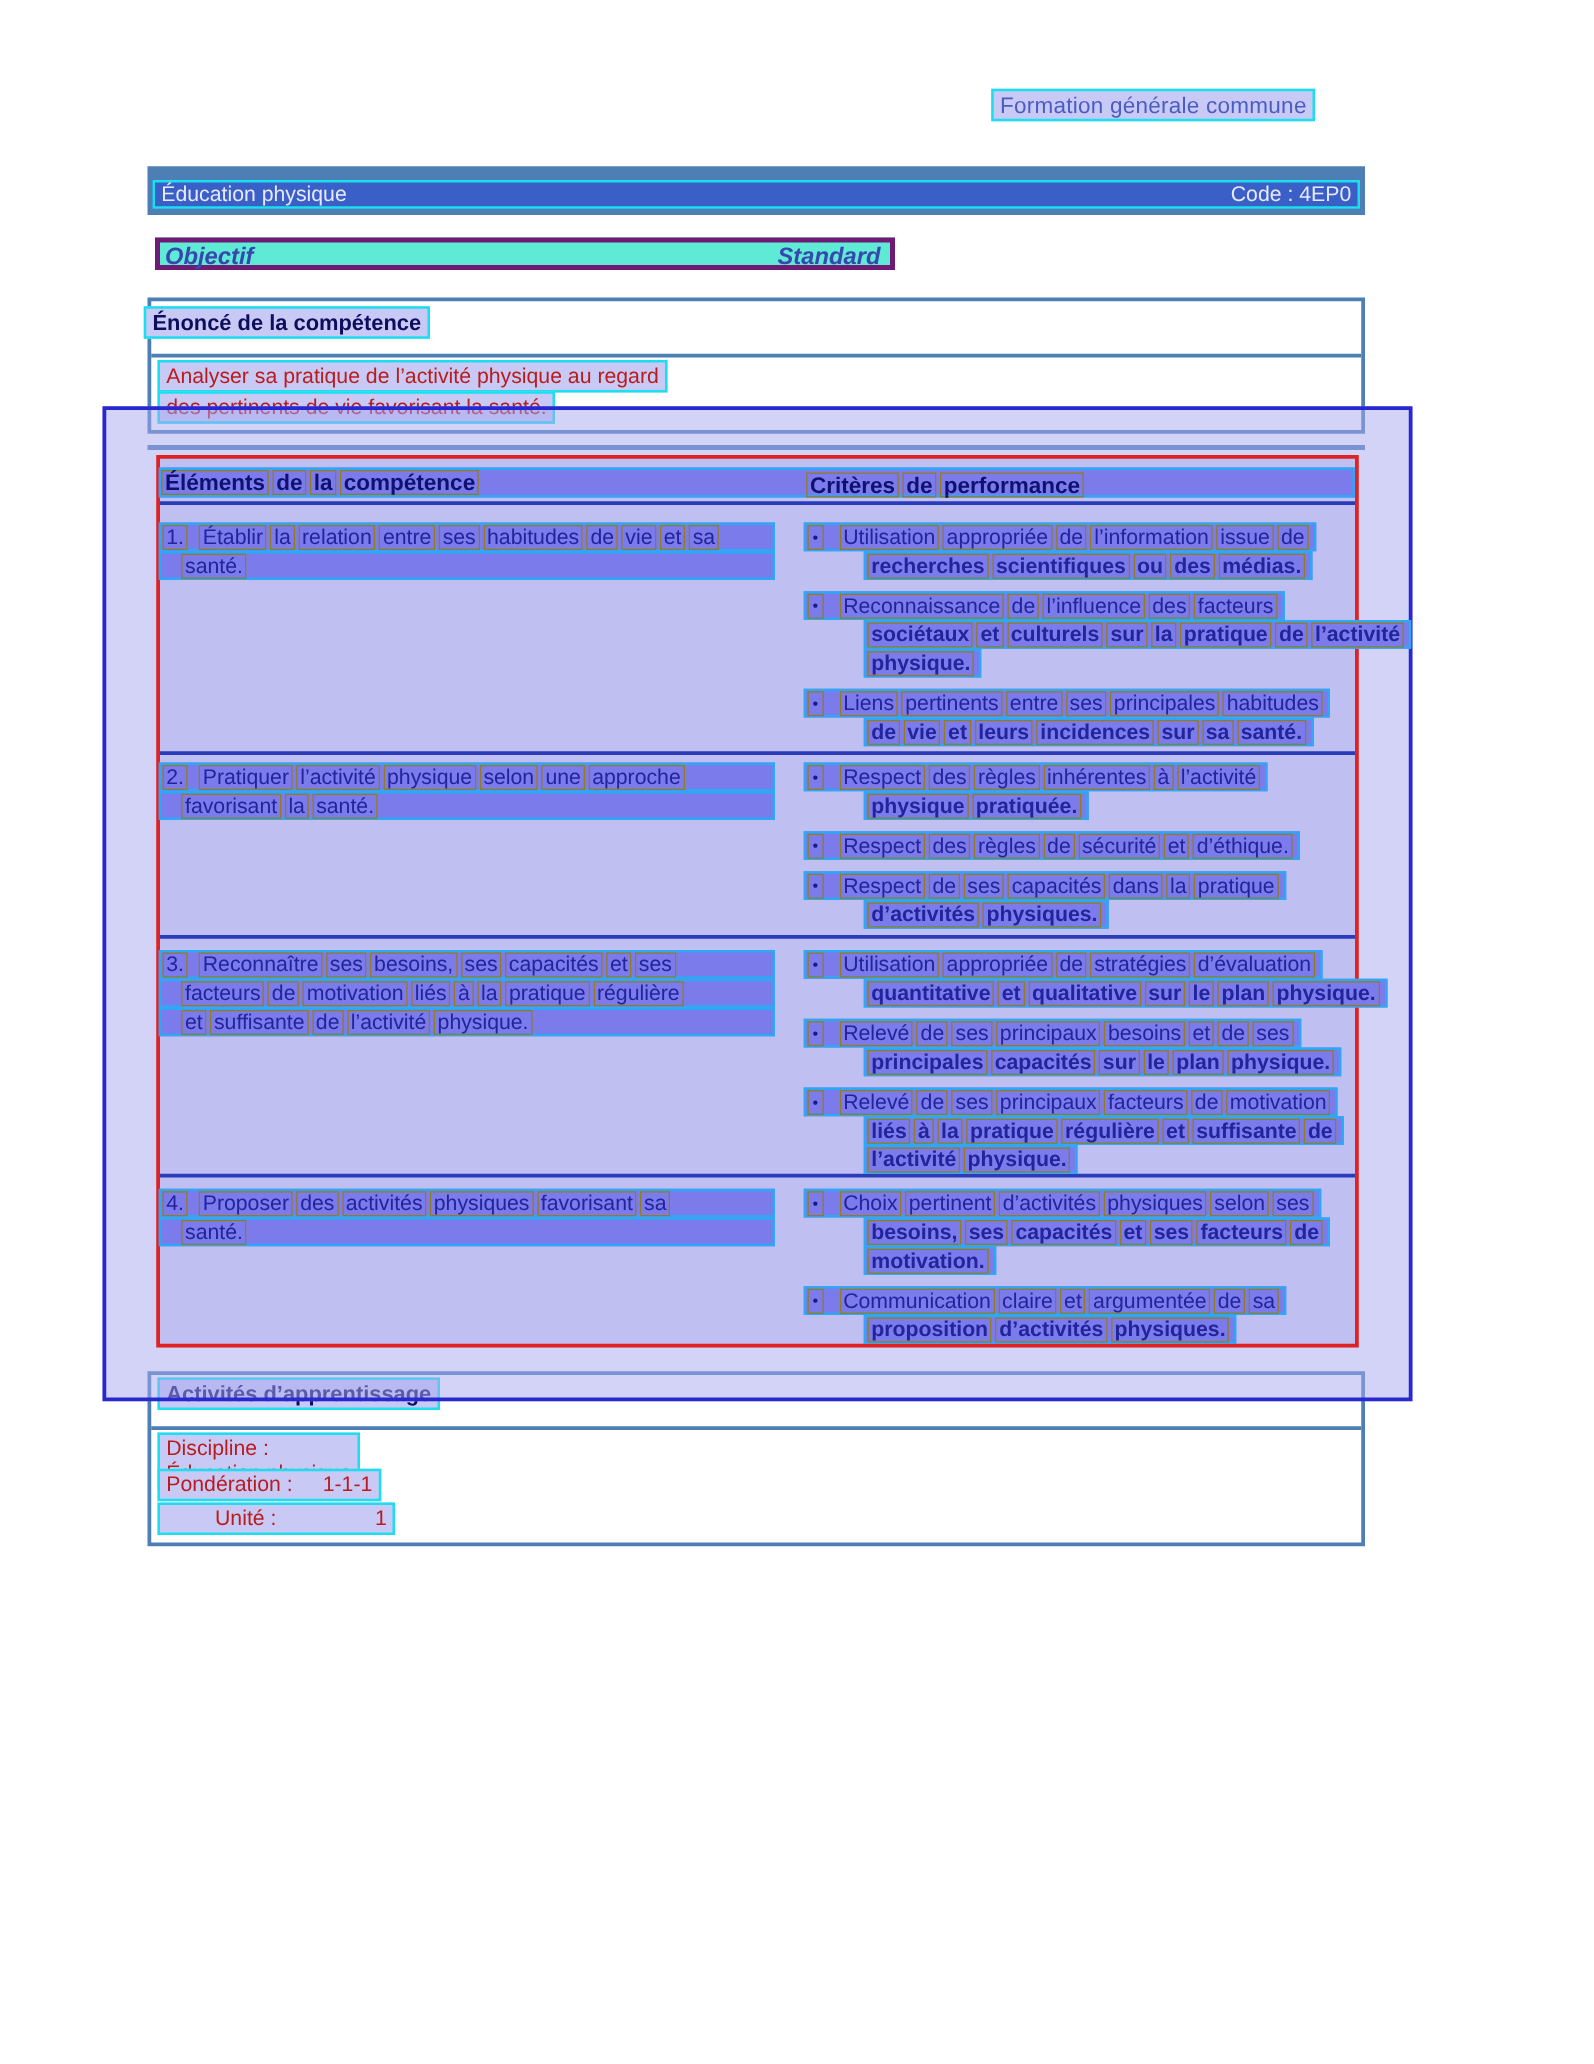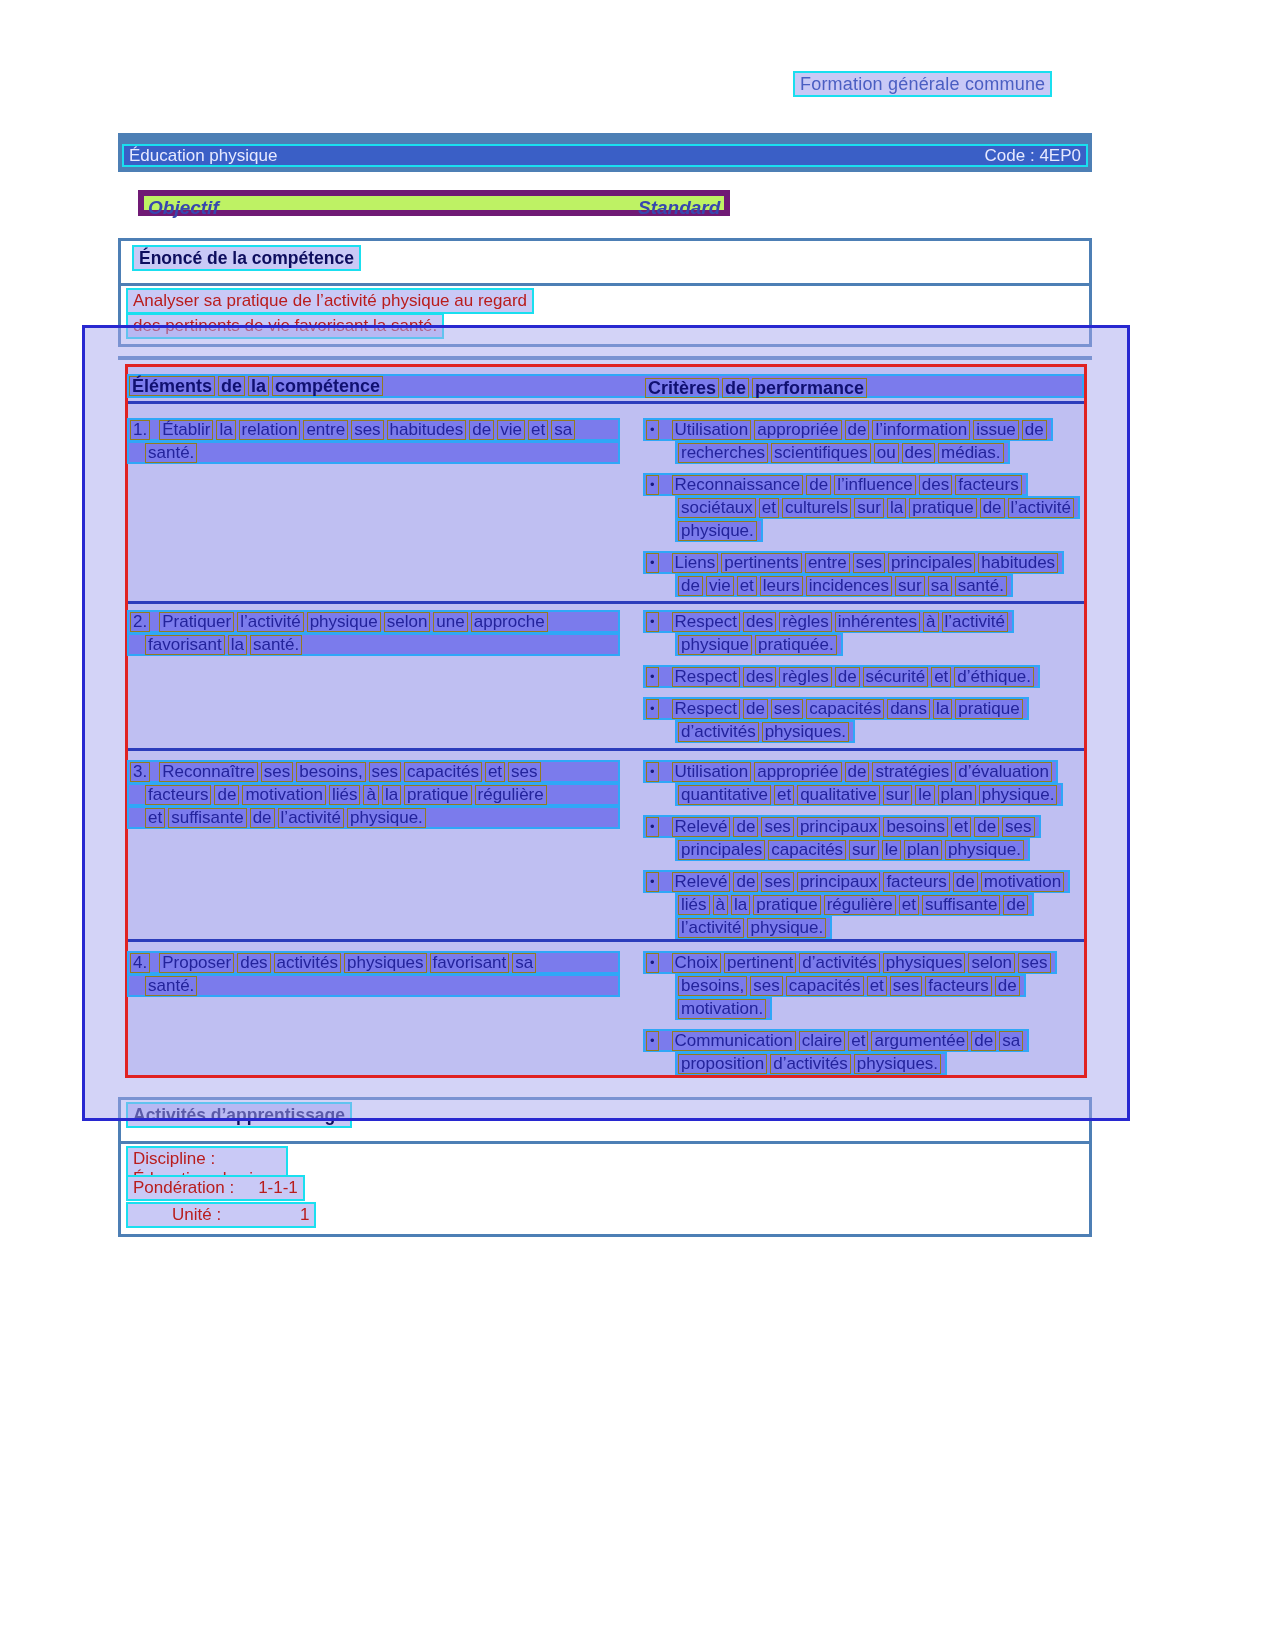--- a/index.html
+++ b/index.html
@@ -16,43 +16,43 @@
   .frame{position:absolute;border:3px solid #4d7fb5;background:#ffffff;box-sizing:border-box;}
   .frame .divider{position:absolute;left:0;right:0;height:3px;background:#4d7fb5;}
 
   
   .bar{position:absolute;left:118px;top:133px;width:974px;height:39px;background:#4d7fb5;}
   .bar-line{position:absolute;left:4px;right:4px;top:11px;height:23px;background:#3a5fc6;
             border:2px solid #1adfef;display:flex;justify-content:space-between;align-items:center;
             padding:0 5px;color:#e6e9ff;font-size:17px;box-sizing:border-box;}
 
   
-  .obj-line{position:absolute;left:138px;top:190px;width:592px;height:26px;background:#bef264;
-            border:6px solid #701a75;box-sizing:border-box;}
+  .obj-line{position:absolute;left:124px;top:190px;width:592px;height:26px;background:#5eead4;
+            border:4px solid #701a75;box-sizing:border-box;}
   .obj-line span{position:absolute;top:1px;font-weight:bold;font-style:italic;
                  font-size:19px;color:#3747ae;white-space:nowrap;}
 
   
   .overlay{position:absolute;left:82px;top:325px;width:1048px;height:796px;
            background:rgba(168,168,240,0.5);border:3px solid #2828d0;box-sizing:border-box;z-index:5;}
 
   
   .annot{position:absolute;left:0;top:0;z-index:10;}
   .red-rect{position:absolute;left:125px;top:364px;width:962px;height:714px;
             border:3px solid #e02222;background:rgba(125,125,228,0.22);box-sizing:border-box;}
   .steel-line{position:absolute;left:118px;top:356px;width:974px;height:4px;background:#4d7fb5;z-index:4;}
   .navy{position:absolute;left:128px;width:956px;height:3px;background:#2b3cbb;}
 
   
   .line{display:flex;align-items:center;height:23px;background:#7b7bec;
         border:2px solid #2fa7f7;box-sizing:border-box;padding:0 1px;}
   .line.fit{width:max-content;max-width:444px;}
   .line.wide{width:100%;}
   .cont-left{padding-left:16px;}
-  .cont-right{margin-left:32px;}
+  .cont-right{margin-left:48px;font-weight:bold;}
   .w{border:1px solid #937c1e;padding:0 2px;margin-right:3px;color:#23239b;
      font-size:17px;line-height:17px;white-space:nowrap;height:18px;
      display:flex;align-items:center;box-sizing:content-box;}
   .w.num{margin-right:9px;}
   .w.bullet{color:#1b1b80;margin-right:13px;padding:0 3px;font-size:13px;}
   .w.h{font-weight:bold;font-size:18px;color:#101070;}
   .cell{position:absolute;}
   .left-cell{left:127px;width:493px;}
   .right-cell{left:643px;width:444px;}
   .group{margin-bottom:9px;}
@@ -84,21 +84,21 @@
   </div>
 
   <div class="obj-line">
     <span style="left:4px;">Objectif</span>
     <span style="left:494px;">Standard</span>
   </div>
 
   <div class="frame" style="left:118px;top:238px;width:974px;height:109px;">
     <div class="divider" style="top:42px;"></div>
   </div>
-  <div class="hl title" style="left:132px;top:245px;">Énoncé de la compétence</div>
+  <div class="hl title" style="left:115px;top:245px;">Énoncé de la compétence</div>
   <div class="hl" style="left:126px;top:288px;">Analyser sa pratique de l’activité physique au regard</div>
   <div class="hl" style="left:126px;top:313px;">des pertinents de vie favorisant la santé.</div>
 
   <div class="steel-line"></div>
 
   <div class="frame" style="left:118px;top:1097px;width:974px;height:140px;">
     <div class="divider" style="top:41px;"></div>
   </div>
   <div class="hl title" style="left:126px;top:1102px;">Activités d’apprentissage</div>
   <div class="hl field" style="left:126px;top:1146px;flex-direction:column;">

